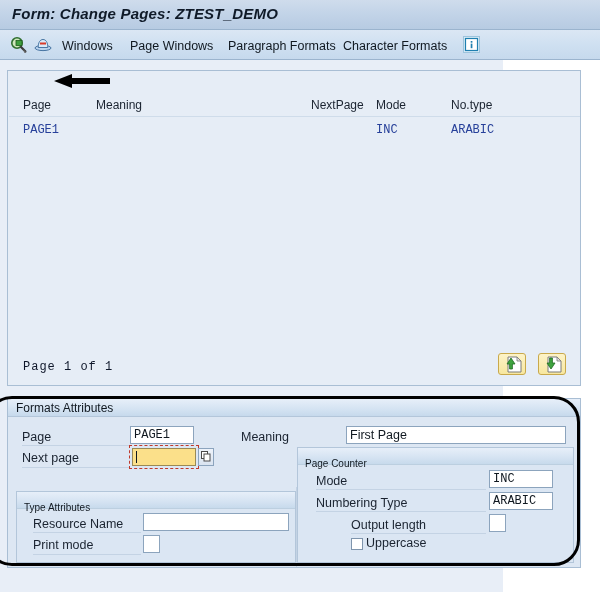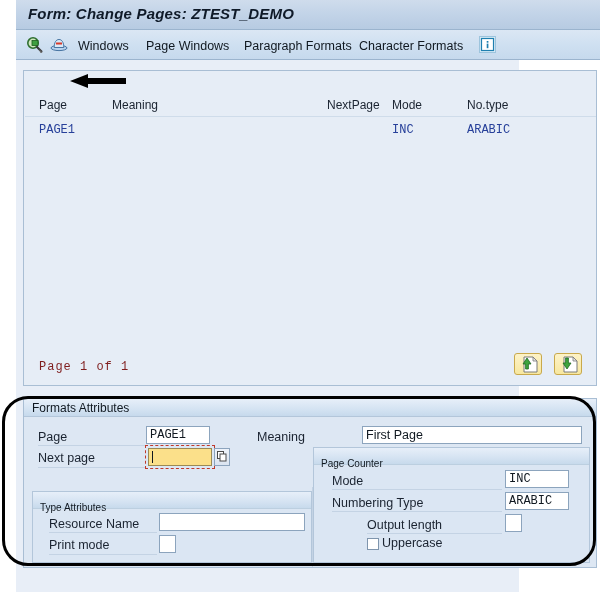--- a/index.html
+++ b/index.html
@@ -7,21 +7,20 @@
     width: 600px; height: 592px;
     overflow: hidden;
     background: #ffffff;
     font-family: "Liberation Sans", sans-serif;
   }
   #app {
     position: relative;
     width: 503px; height: 592px;
     background: #e8eef7;
     box-sizing: border-box;
-    margin-left: 16px;
   }
 
   
   .titlebar {
     position: absolute; left: 0; top: 0; width: 600px; height: 30px;
     background: linear-gradient(to bottom, #cfdcec 0%, #c3d4e8 45%, #b7cbe2 100%);
     border-bottom: 1px solid #9bb4ce;
     box-sizing: border-box;
   }
   .titlebar-text {
@@ -78,21 +77,21 @@
   .tbl-cell {
     position: absolute; top: 52px; font-size: 12px; color: #27409a;
     font-family: "Liberation Mono", "DejaVu Sans Mono", monospace;
     white-space: nowrap;
   }
   .tbl-divider {
     position: absolute; left: 1px; top: 45px; width: 571px; height: 1px;
     background: #cfdcea;
   }
   .pager-text {
-    position: absolute; left: 15px; top: 289px; font-size: 12px; color: #7f1d1d;
+    position: absolute; left: 15px; top: 289px; font-size: 12px; color: #0f172a;
     font-family: "Liberation Mono", "DejaVu Sans Mono", monospace;
     white-space: nowrap; letter-spacing: 1px;
   }
   .pgbtn {
     position: absolute; top: 282px; width: 28px; height: 22px;
     background: linear-gradient(to bottom, #fdf3c8 0%, #f7e79f 100%);
     border: 1px solid #c9a94b; border-radius: 3px;
     cursor: pointer; box-sizing: border-box;
   }
   .pgbtn-up { left: 490px; }

